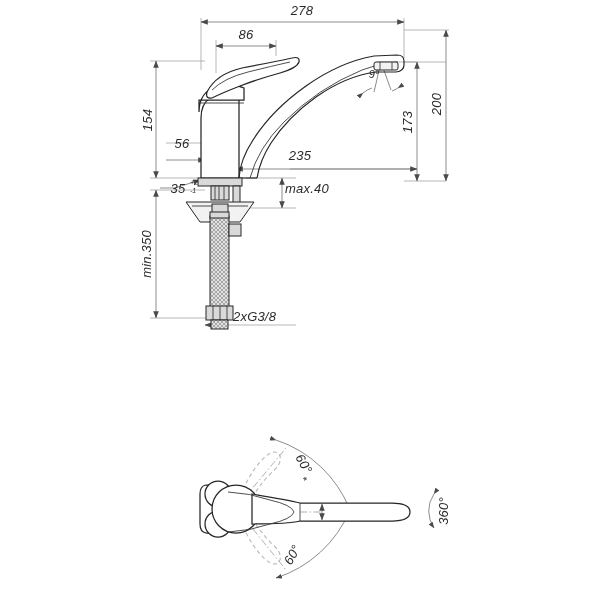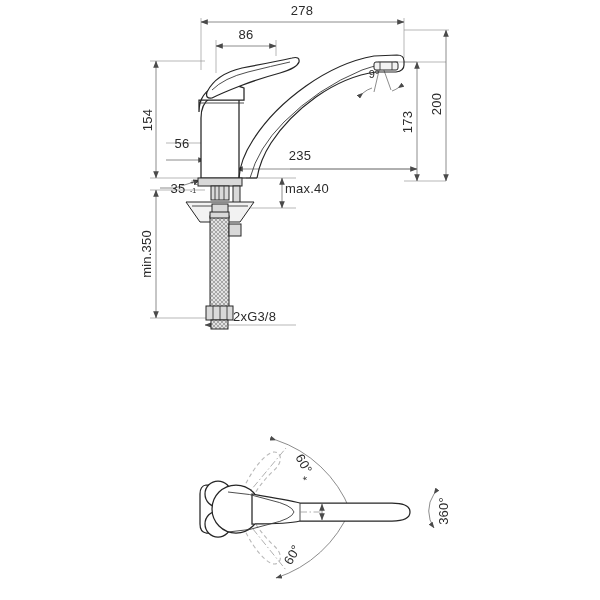--- a/index.html
+++ b/index.html
@@ -3,21 +3,21 @@
 <meta charset="utf-8">
 <title>Faucet Technical Drawing</title>
 <style>
   html,body{margin:0;padding:0;background:#ffffff;}
   body{
     width:600px;height:600px;overflow:hidden;
     font-family:"Liberation Sans","DejaVu Sans",sans-serif;
     color:#1a1a1a;
     position:relative;
   }
-  #stage{position:absolute;left:0;top:0;width:600px;height:536px;}
+  #stage{position:absolute;left:0;top:0;width:600px;height:536px;font-style:italic;}
   svg{display:block;}
   .dimtxt{
     font-family:"Liberation Sans","DejaVu Sans",sans-serif;
     font-size:13px;
     fill:#2b2b2b;
     letter-spacing:0.2px;
   }
   .dimtxt-sm{
     font-family:"Liberation Sans","DejaVu Sans",sans-serif;
     font-size:11px;

